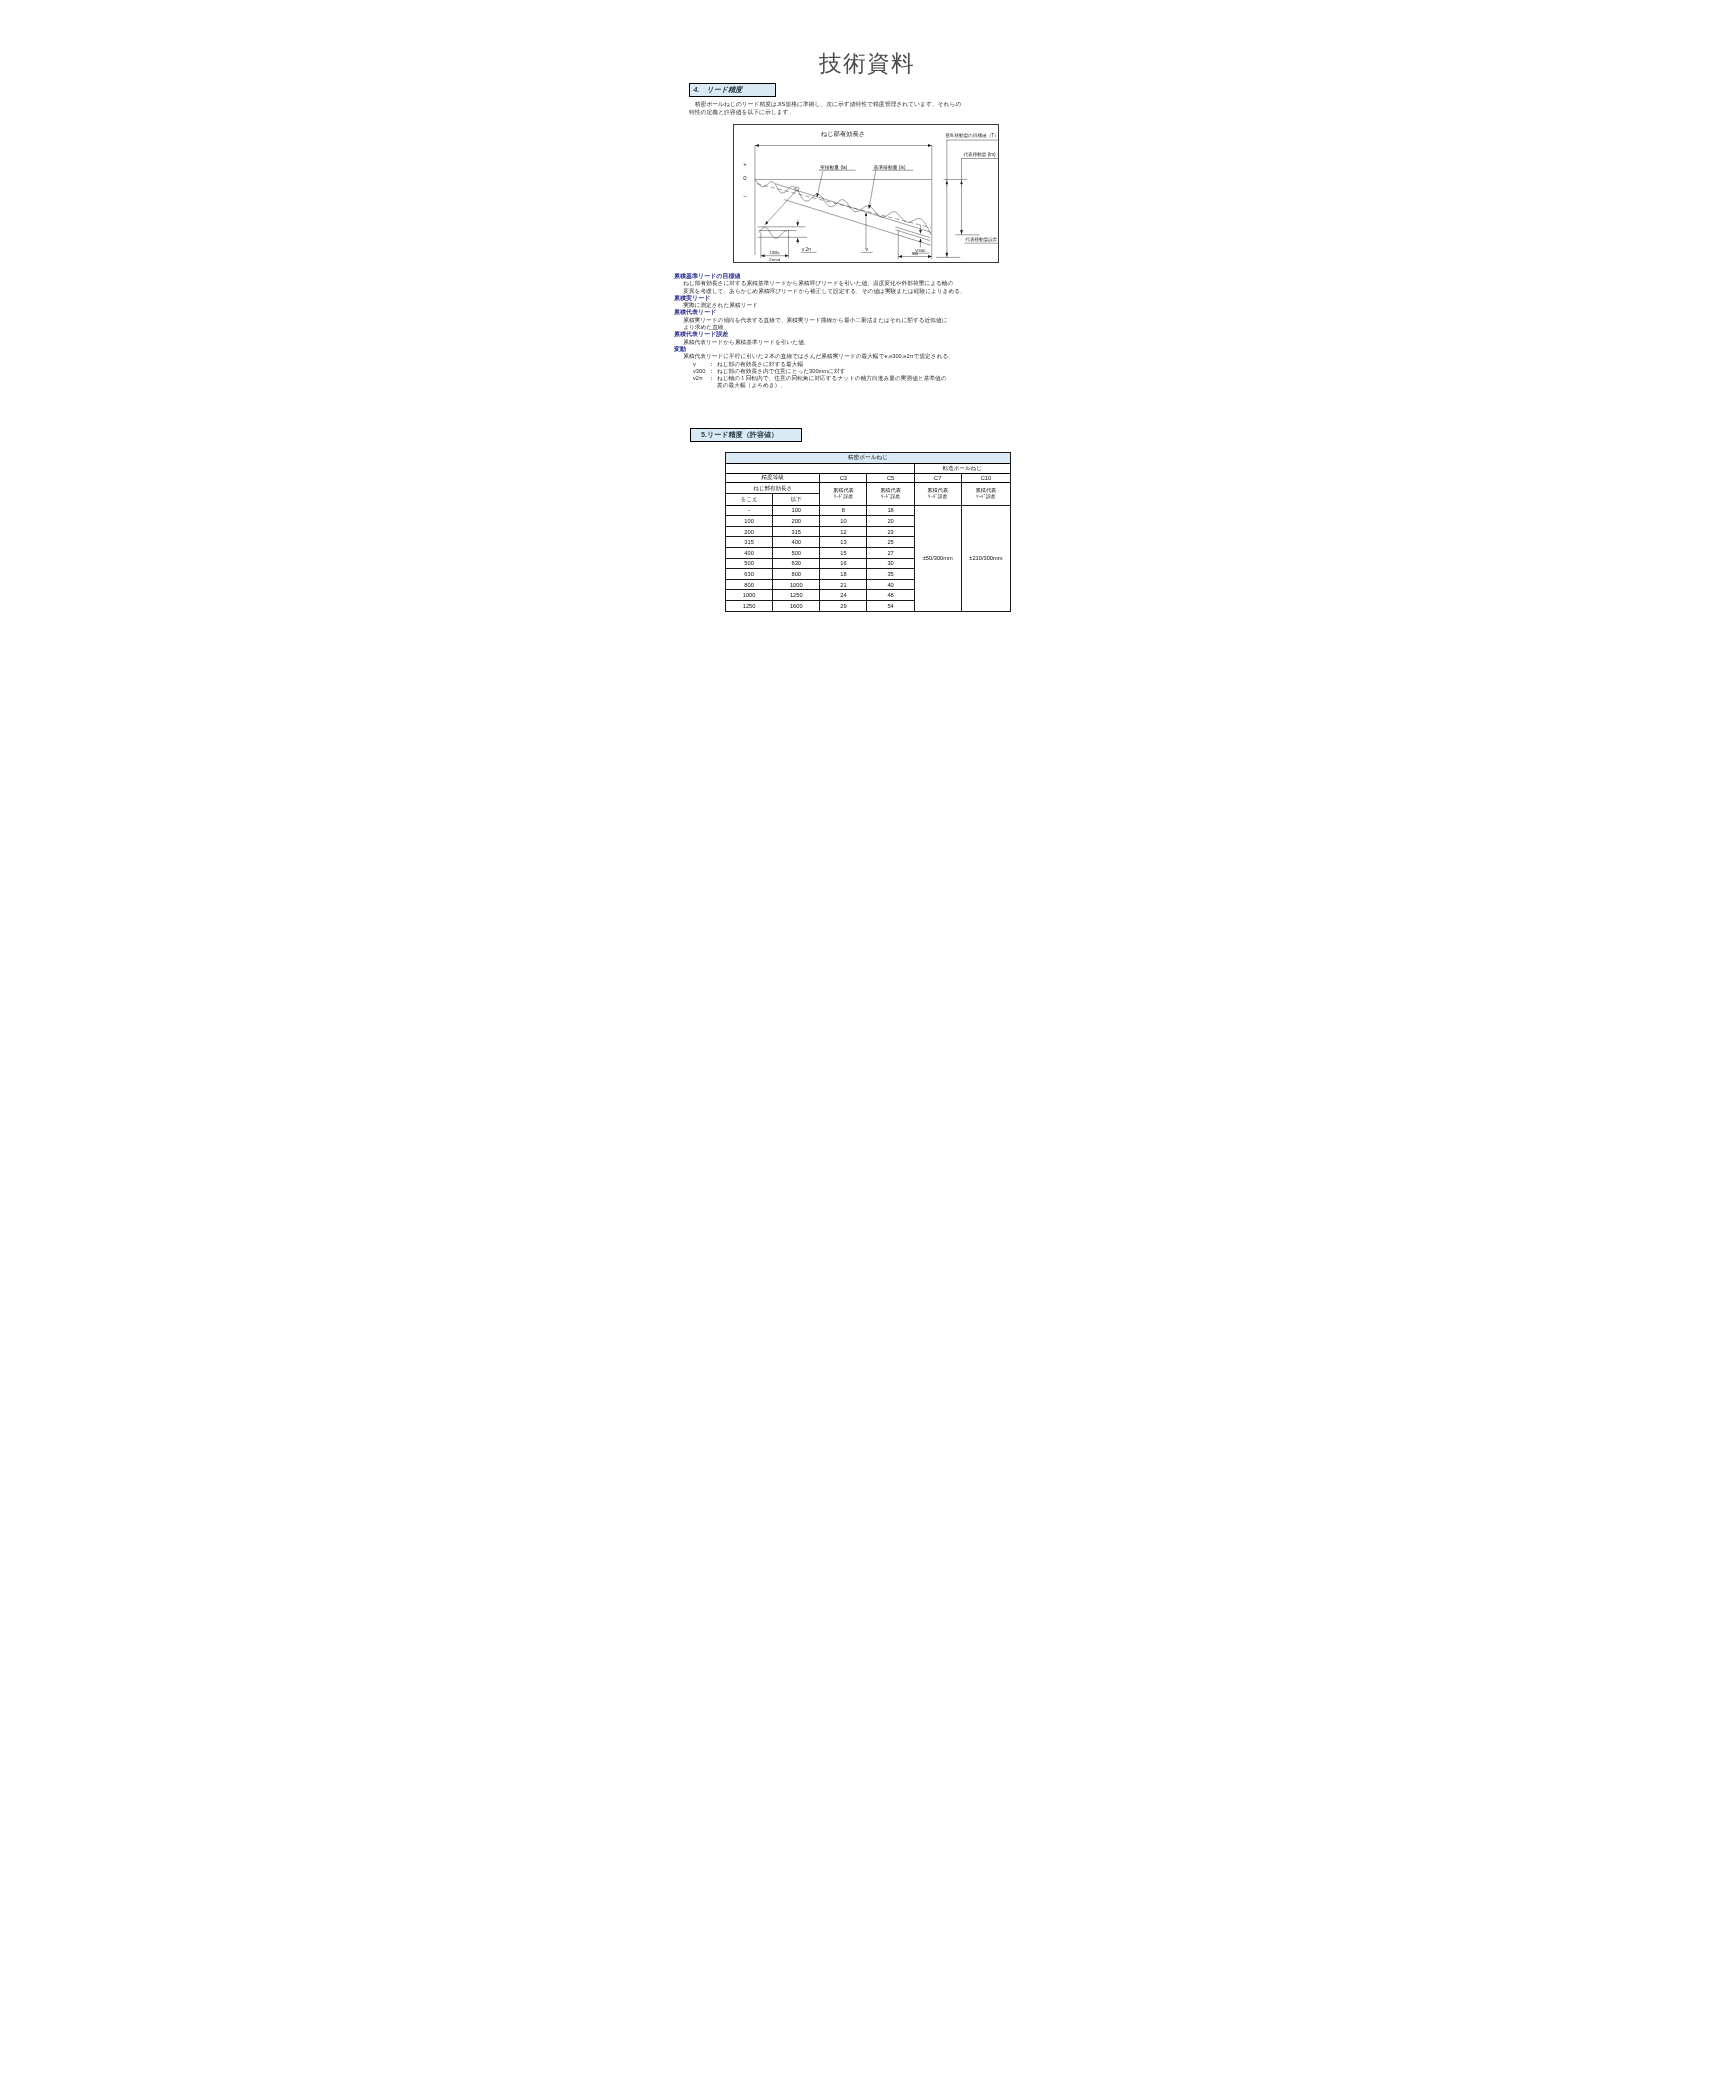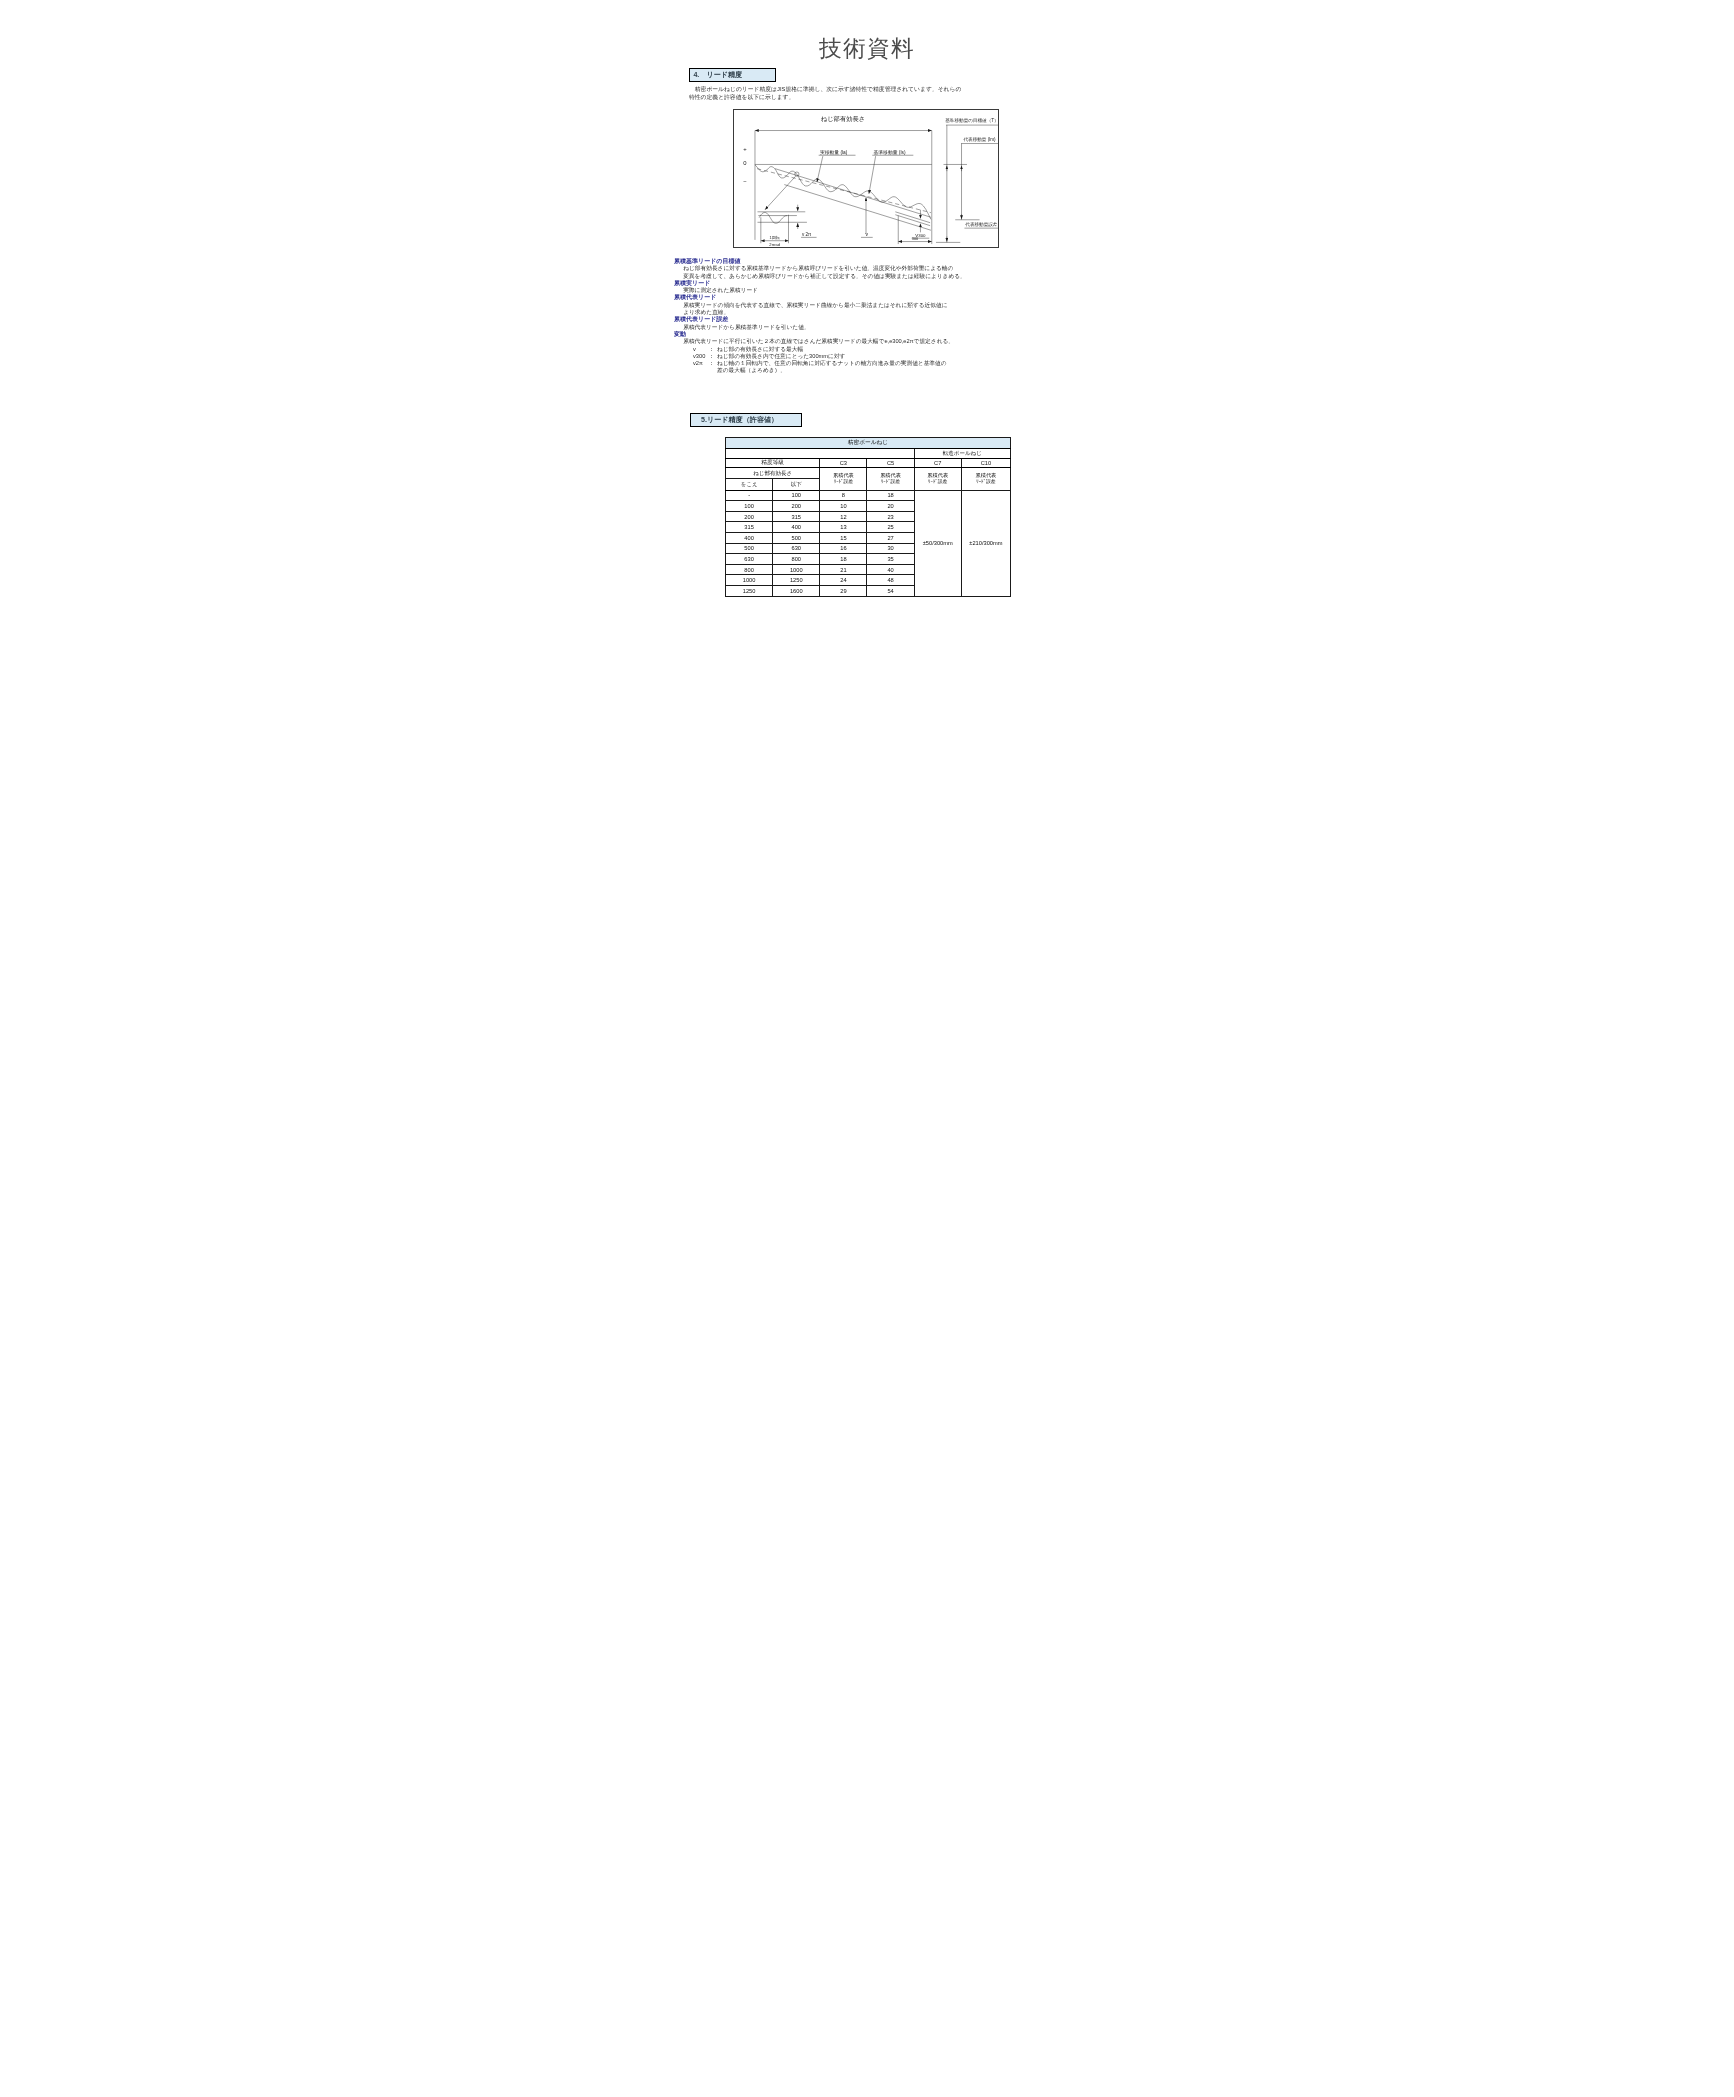--- a/index.html
+++ b/index.html
@@ -1,24 +1,24 @@
 <!DOCTYPE html>
 <html style="font-size:6.7px"><head>
 <meta charset="utf-8">
 <style>
   html,body{margin:0;padding:0;background:#fff;}
   body{font-family:"Liberation Sans","DejaVu Sans",sans-serif;color:#222;}
-  .page{position:relative;width:434px;height:613px;margin:0 auto;background:#fff;overflow:hidden;}
+  .page{position:relative;width:434px;height:613px;margin:15px auto;background:#fff;overflow:hidden;}
 
   .doc-title{position:absolute;left:0;top:33px;width:434px;text-align:center;
     font-size:22.7px;font-weight:400;color:#4c4c4c;letter-spacing:1.3px;}
 
   .secbox{position:absolute;background:#d9eaf5;border:0.8px solid #000;border-top-width:1.3px;
     box-sizing:border-box;color:#31414c;font-weight:bold;display:flex;align-items:center;}
-  .secbox-4{left:39px;top:68px;width:87px;height:14px;font-size:7.1px;padding-left:3.4px;}
+  .secbox-4{left:39px;top:68px;width:87px;height:14px;font-size:7.1px;padding-left:3.4px;font-style:italic;}
   .secbox-5{left:40px;top:413px;width:112px;height:14px;font-size:7.1px;padding-left:10px;}
 
   .intro{position:absolute;left:39px;top:86px;width:365px;font-size:5.8px;line-height:7.6px;color:#2e2e2e;}
 
   .diagram{position:absolute;left:83px;top:109px;width:264px;height:137px;border:0.5px solid #3a3a3a;box-sizing:content-box;background:#fff;}
   .diagram svg{display:block;}
   .diagram text{fill:#1a1a1a;}
   .dl{stroke:#1a1a1a;stroke-width:1;fill:none;}
 
   .defs{position:absolute;left:24px;top:258px;width:394px;font-size:5.7px;line-height:7.3px;color:#2c2c2c;}

